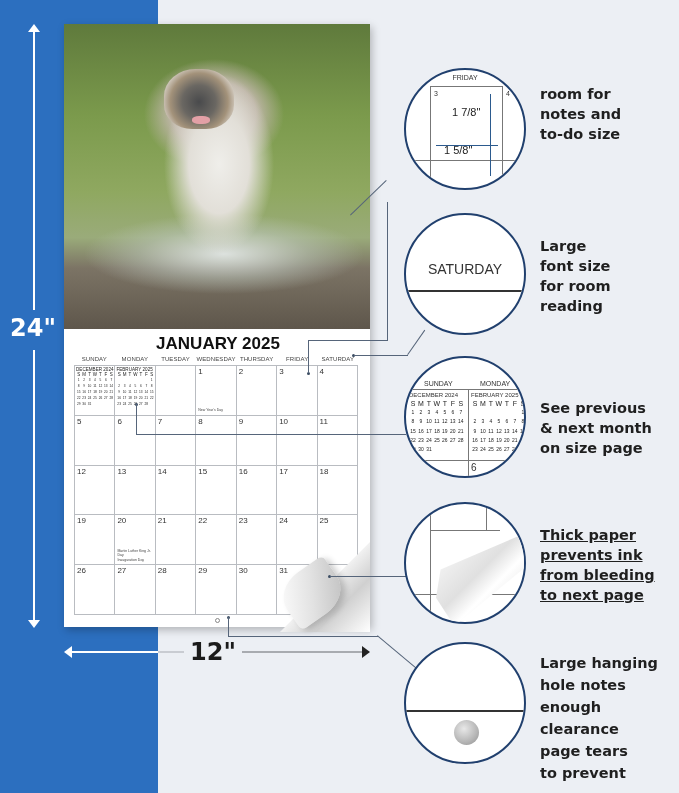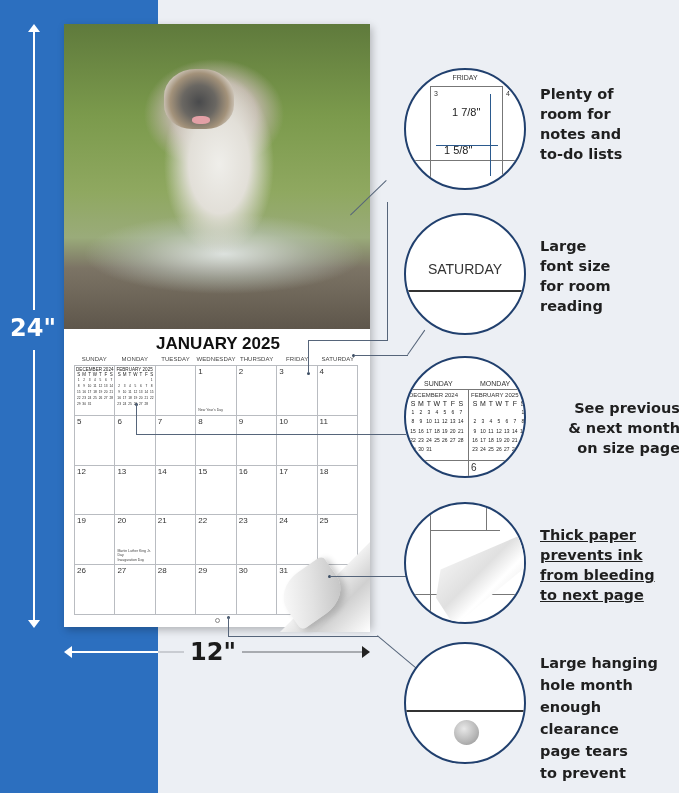--- a/index.html
+++ b/index.html
@@ -405,24 +405,23 @@
   <div style="position:absolute;left:96px;top:16px;width:1px;height:100px;background:#777;"></div>
   <div style="position:absolute;left:0;top:90px;width:122px;height:1px;background:#777;"></div>
   <div class="c-label" style="left:28px;top:20px;font-size:7px;">3</div>
   <div class="c-label" style="left:100px;top:20px;font-size:7px;">4</div>
   <div class="c-label" style="left:46px;top:36px;font-size:11px;color:#222;">1 7/8"</div>
   <div class="c-label" style="left:38px;top:74px;font-size:11px;color:#222;">1 5/8"</div>
   <div style="position:absolute;left:84px;top:24px;width:1px;height:82px;background:#2b5a8e;"></div>
   <div style="position:absolute;left:30px;top:75px;width:62px;height:1px;background:#2b5a8e;"></div>
 </div>
 <div class="feature-text" style="top:84px;">
-  <div>Plenty of</div>
   <div>room for</div>
   <div>notes and</div>
-  <div>to-do lists</div>
+  <div>to-do size</div>
 </div>
 
 <div class="feature-circle" style="top:213px;">
   <div class="c-label" style="left:0;top:46px;width:118px;text-align:center;font-size:14px;">SATURDAY</div>
   <div style="position:absolute;left:0;top:75px;width:122px;height:2px;background:#333;"></div>
 </div>
 <div class="feature-text" style="top:236px;">
   <div>Large</div>
   <div>font size</div>
   <div>for room</div>
@@ -529,21 +528,21 @@
         <span>24</span>
         <span>25</span>
         <span>26</span>
         <span>27</span>
         <span>28</span>
         <span></span>
       </div>
     </div>
   <div class="c-label" style="left:65px;top:104px;font-size:10px;">6</div>
 </div>
-<div class="feature-text" style="top:398px;text-align:right;">
+<div class="feature-text" style="top:398px;">
   <div>See previous</div>
   <div>&amp; next month</div>
   <div>on size page</div>
 </div>
 
 <div class="feature-circle" style="top:502px;">
   <div style="position:absolute;left:24px;top:0;width:1px;height:122px;background:#777;"></div>
   <div style="position:absolute;left:24px;top:26px;width:70px;height:1px;background:#777;"></div>
   <div style="position:absolute;left:80px;top:0;width:1px;height:26px;background:#777;"></div>
   <div style="position:absolute;left:0;top:90px;width:122px;height:1px;background:#777;"></div>
@@ -555,17 +554,17 @@
   <div>from bleeding</div>
   <div>to next page</div>
 </div>
 
 <div class="feature-circle" style="top:642px;">
   <div style="position:absolute;left:0;top:66px;width:122px;height:2px;background:#333;"></div>
   <div style="position:absolute;left:48px;top:76px;width:25px;height:25px;border-radius:50%;background:radial-gradient(circle at 40% 35%, #e8e8e8 0%, #b5b5b5 60%, #8e8e8e 100%);"></div>
 </div>
 <div class="feature-text light" style="top:652px;line-height:22px;font-weight:bold;">
   <div>Large hanging</div>
-  <div>hole month</div>
+  <div>hole notes</div>
   <div>enough clearance</div>
   <div>page tears</div>
   <div>to prevent</div>
 </div>
 
 </body></html>

